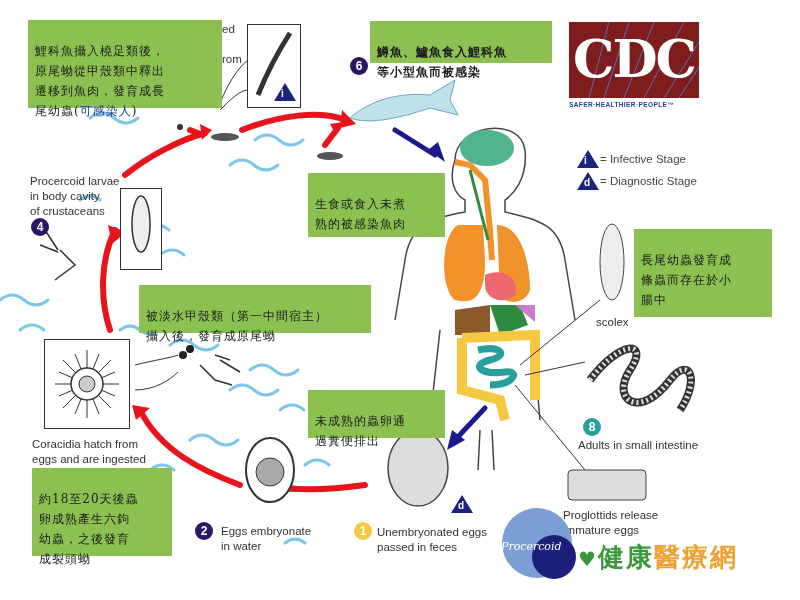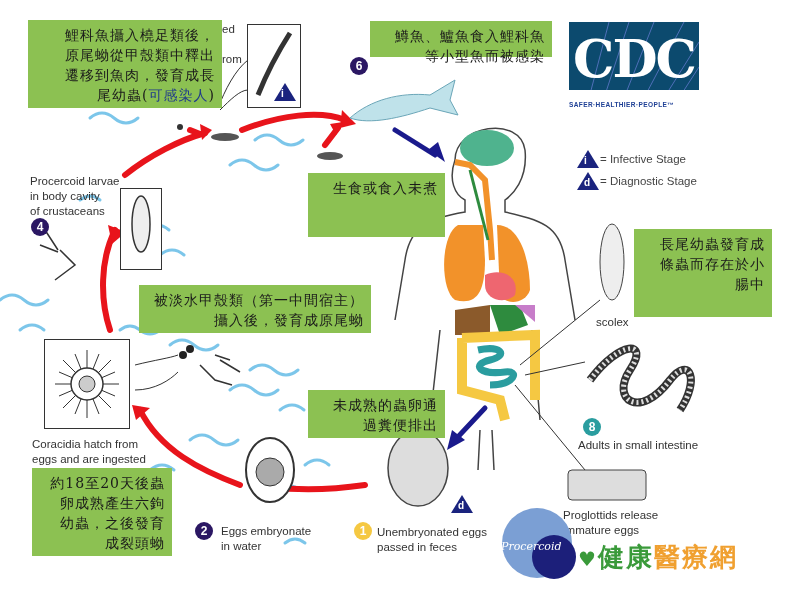--- a/index.html
+++ b/index.html
@@ -1,28 +1,28 @@
 <!DOCTYPE html>
 <html><head>
 <meta charset="utf-8">
 <style>
   html,body{margin:0;padding:0;}
   body{width:800px;height:600px;position:relative;overflow:hidden;background:#ffffff;font-family:"Liberation Sans",sans-serif;}
-  .note{position:absolute;background:#8cc152;color:#1a1a1a;font-family:"DejaVu Serif","Liberation Serif",serif;font-size:14px;line-height:20px;padding:5px 7px;letter-spacing:1px;box-sizing:border-box;text-align:right;}
+  .note{position:absolute;background:#8cc152;color:#1a1a1a;font-family:"DejaVu Serif","Liberation Serif",serif;font-size:12px;line-height:20px;padding:21px 7px;letter-spacing:1px;box-sizing:border-box;}
   .note .hl{color:#1f3a8a;}
   .label{position:absolute;font-size:11.5px;line-height:15px;color:#333;}
   .num{position:absolute;width:18px;height:18px;border-radius:50%;color:#fff;font-weight:bold;font-size:12px;line-height:18px;text-align:center;}
   .num.purple{background:#2b1763;}
   .num.yellow{background:#f5c842;}
   .num.teal{background:#2a9d9f;}
   .tri{position:absolute;width:0;height:0;border-left:11px solid transparent;border-right:11px solid transparent;border-bottom:18px solid #1a237e;}
   .tri span{position:absolute;left:-4px;top:5px;color:#fff;font-size:10px;font-weight:bold;}
   .frame{position:absolute;border:1.5px solid #333;background:#fff;}
   svg{position:absolute;left:0;top:0;}
-  .cdc{position:absolute;left:569px;top:22px;width:130px;height:68px;background:#0c4a6e;overflow:hidden;}
+  .cdc{position:absolute;left:569px;top:22px;width:130px;height:76px;background:#7f1d1d;overflow:hidden;}
   .cdc .letters{position:absolute;left:0;top:6px;width:130px;text-align:center;color:#fff;font-family:"DejaVu Serif","Liberation Serif",serif;font-weight:bold;font-size:52px;letter-spacing:-2px;}
   .cdc-tag{position:absolute;left:569px;top:101px;font-size:6.5px;color:#1e3f95;font-weight:bold;letter-spacing:0.4px;}
   .legend-row{position:absolute;font-size:11.5px;color:#444;}
   .th-circle1{position:absolute;left:502px;top:508px;width:70px;height:70px;border-radius:50%;background:#7b9fd4;}
   .th-circle2{position:absolute;left:532px;top:535px;width:44px;height:44px;border-radius:50%;background:#1c1f7a;}
   .th-text{position:absolute;left:501px;top:540px;color:#fff;font-style:italic;font-family:"DejaVu Serif",serif;font-size:11px;}
   .health-logo{position:absolute;left:578px;top:540px;font-size:26px;font-weight:bold;font-family:"DejaVu Sans",sans-serif;letter-spacing:2px;}
   .health-logo .g{color:#3a9a3a;}
   .health-logo .o{color:#f0a030;}
 </style>
@@ -235,27 +235,28 @@
 </div>
 <div class="cdc-tag">SAFER·HEALTHIER·PEOPLE™</div>
 
 <div class="note" style="left:28px;top:20px;width:194px;height:88px;">
   <div>鯉科魚攝入橈足類後，</div>
   <div>原尾蚴從甲殼類中釋出</div>
   <div>遷移到魚肉，發育成長</div>
   <div><span>尾幼蟲(</span><span class="hl">可感染人</span><span>)</span></div>
 </div>
 
-<div class="note" style="left:370px;top:21px;width:182px;height:36px;">
+<div class="note" style="left:370px;top:21px;width:182px;height:36px;font-weight:bold;">
   <div>鱒魚、鱸魚食入鯉科魚</div>
   <div>等小型魚而被感染</div>
 </div>
 
 <div class="note" style="left:308px;top:173px;width:137px;height:64px;">
   <div>生食或食入未煮</div>
+  <div>熟的被感染魚肉</div>
 </div>
 
 <div class="note" style="left:634px;top:229px;width:138px;height:88px;">
   <div>長尾幼蟲發育成</div>
   <div>條蟲而存在於小</div>
   <div>腸中</div>
 </div>
 
 <div class="note" style="left:139px;top:285px;width:232px;height:48px;">
   <div>被淡水甲殼類（第一中間宿主）</div>

